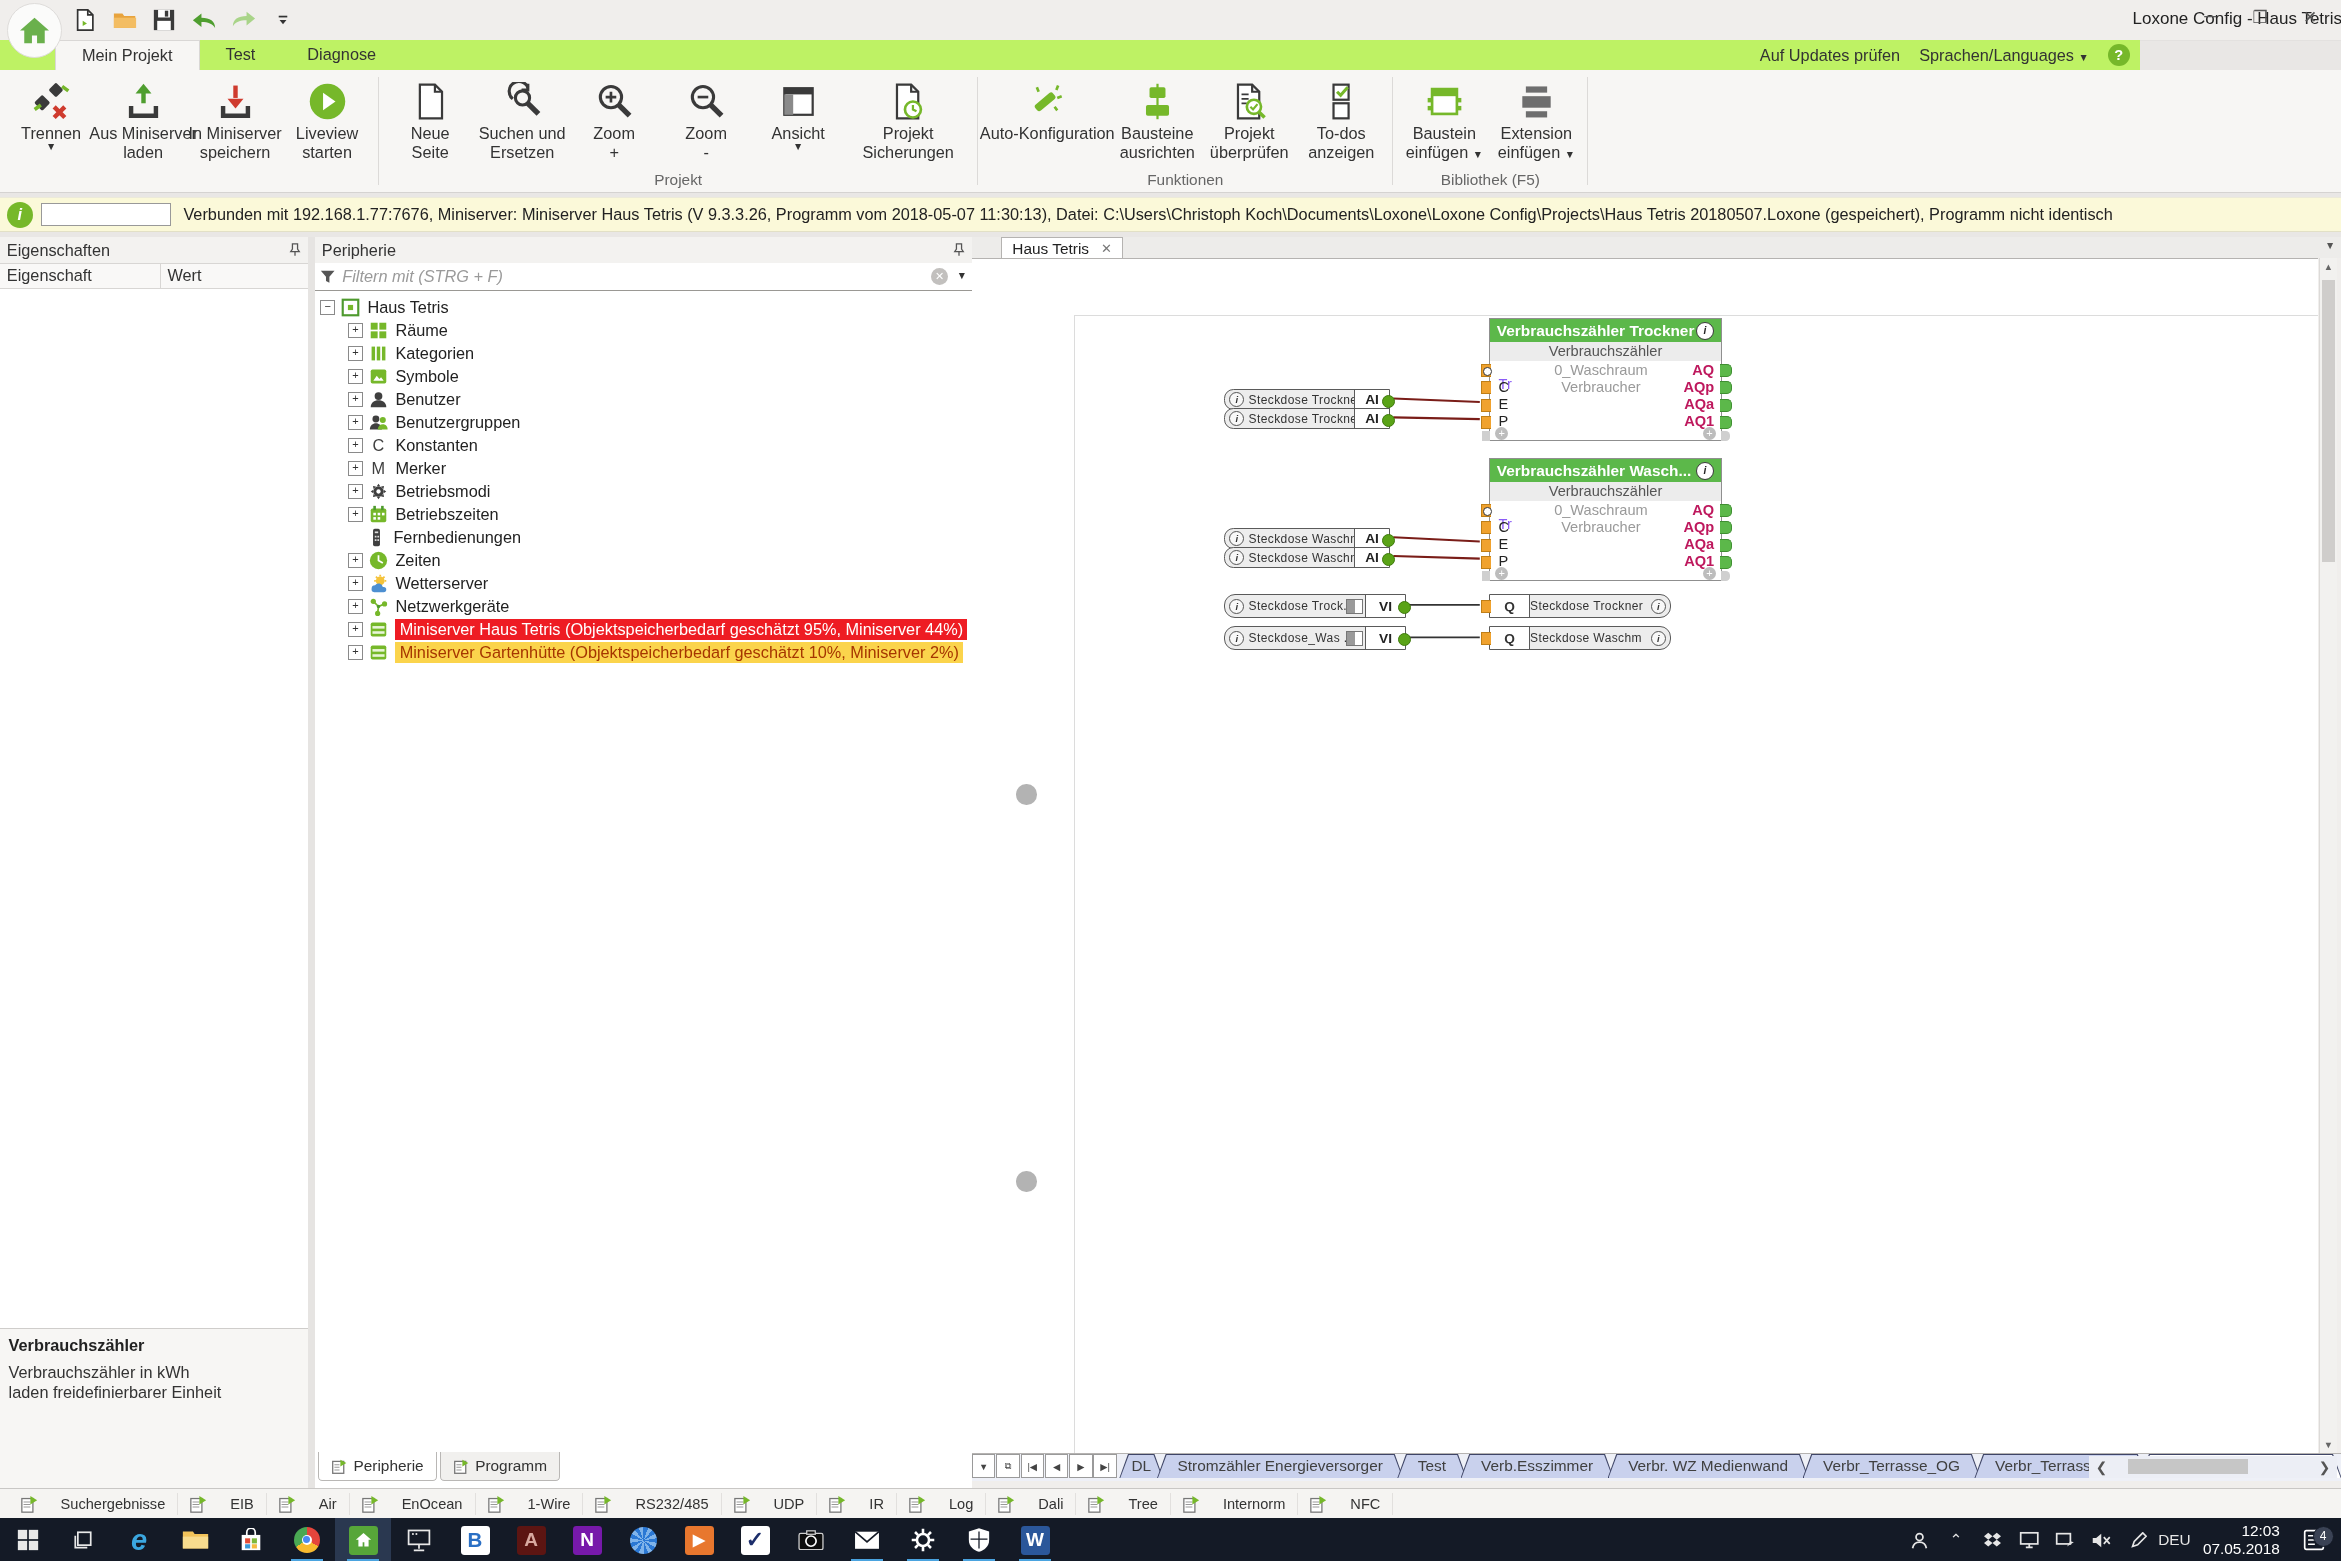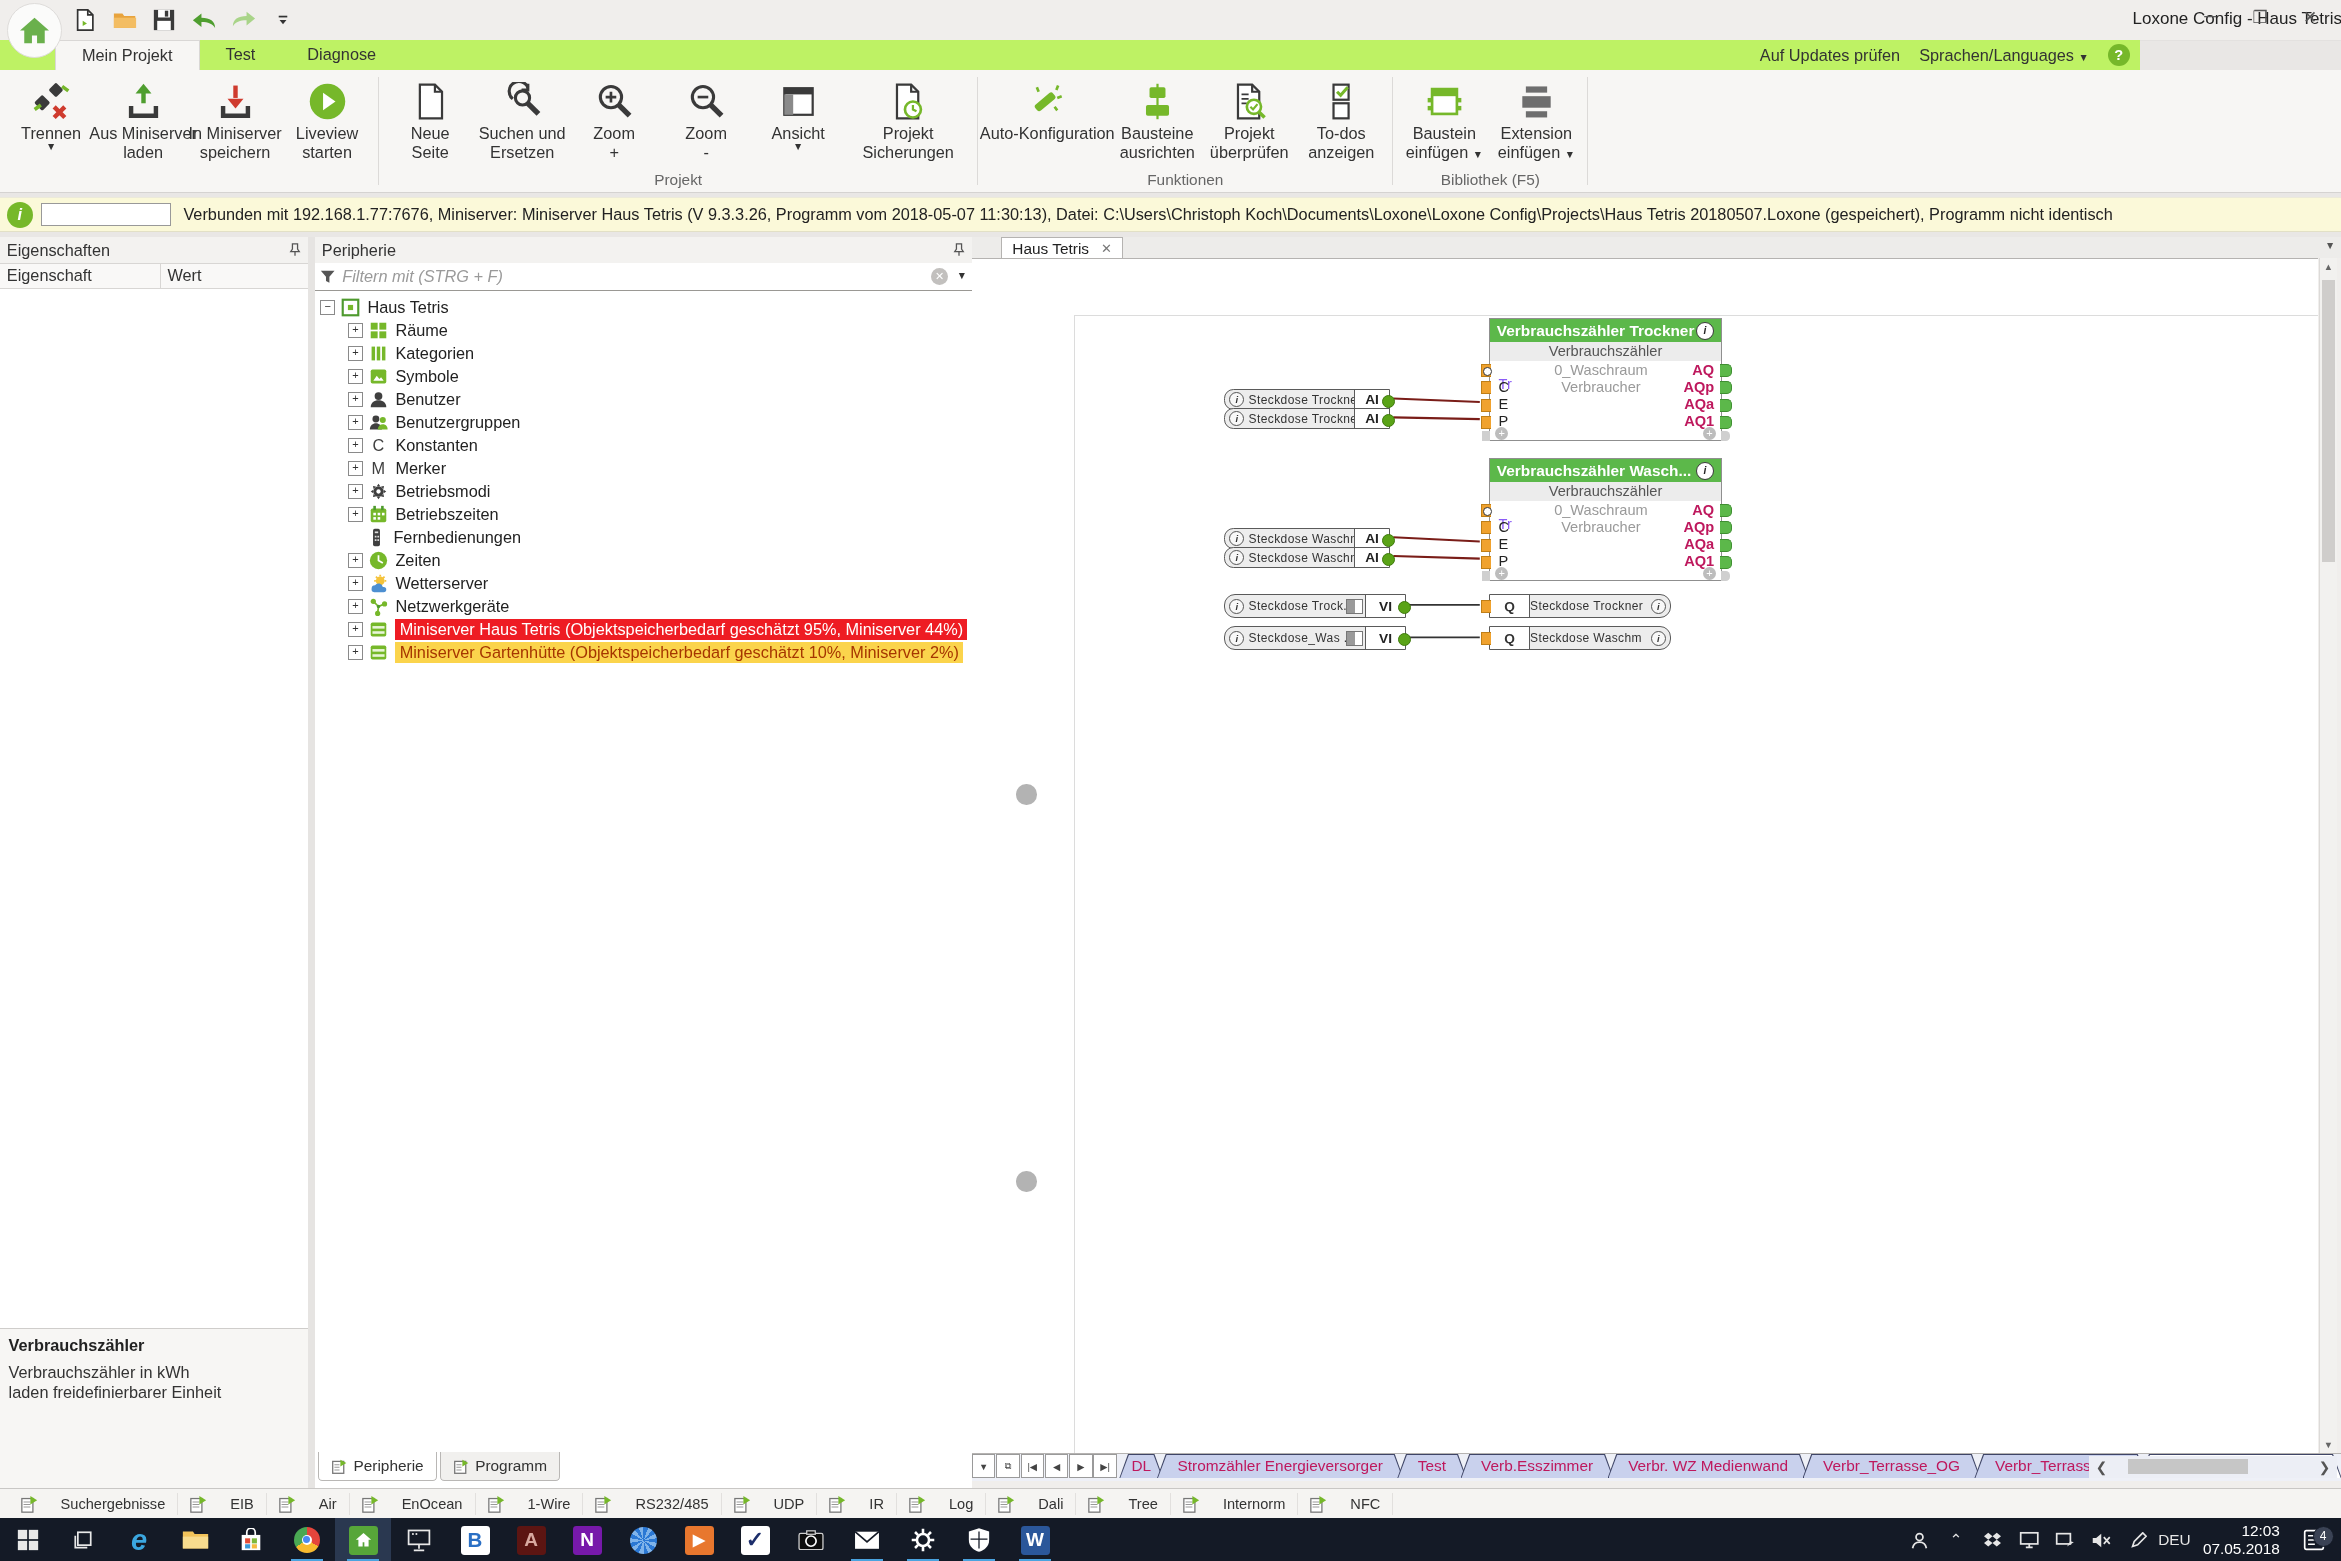--- a/index.html
+++ b/index.html
@@ -101,21 +101,21 @@
   .pill-toggle{width:15.4px;height:13px;border:0.9px solid #777;background:linear-gradient(90deg,#9a9a9a 50%,#fff 50%);margin-right:1.7px;flex:none;}
   .qpill{position:absolute;height:22px;background:#ededed;border:0.9px solid #5a5a5a;border-radius:0 11px 11px 0;display:flex;align-items:center;}
   .q-type{width:39px;align-self:stretch;background:#fff;border-right:0.9px solid #5a5a5a;font-size:13.7px;font-weight:bold;display:flex;align-items:center;justify-content:center;flex:none;}
   .q-tab{position:absolute;left:-9.4px;top:5.1px;width:9.4px;height:11px;background:#f0a22e;border:0.9px solid #c07f17;border-right:none;}
   
   .sheetstrip{position:absolute;left:0;top:1216px;width:1370px;height:27px;background:#eef0f7;border-top:0.9px solid #b5b3b1;display:flex;align-items:flex-start;}
   .navbtn{width:21.4px;height:22px;background:#fff;border:0.9px solid #9a9a9a;margin-right:0.9px;font-size:9.4px;color:#444;display:flex;align-items:center;justify-content:center;flex:none;}
   .stab{position:relative;height:24px;margin-right:-6px;flex:none;}
   .stab .shape{position:absolute;inset:0;clip-path:polygon(8.6px 0,calc(100% - 8.6px) 0,100% 100%,0 100%);background:#3f4566;}
   .stab .shape2{position:absolute;inset:0.9px 0.9px 0 0.9px;clip-path:polygon(8.6px 0,calc(100% - 8.6px) 0,100% 100%,0 100%);background:#c9d1ed;}
-  .stab .stext{position:relative;padding:0 20.5px;line-height:24px;font-size:15.4px;color:#be185d;white-space:nowrap;}
+  .stab .stext{position:relative;padding:0 20.5px;line-height:24px;font-size:15.4px;color:#404040;white-space:nowrap;}
   .stab.active .shape2{background:#fff;}
   .stab.active .stext{font-weight:bold;color:#000;}
   .cursorline{display:inline-block;width:0.9px;height:13.7px;background:#000;vertical-align:-1.7px;margin-left:1.7px;}
   .hscroll{position:absolute;right:5.1px;top:1.7px;width:248px;height:22px;display:flex;align-items:center;background:#eceef5;}
   .hthumb{width:120px;height:15.4px;background:#c6c6c6;margin-left:13.7px;}
   .harrow{font-size:13.7px;color:#555;padding:0 6.8px;}
   
   .statusbar{position:absolute;left:0;top:1488px;width:2342px;height:30px;background:#f5f4f2;border-top:0.9px solid #c9c7c5;display:flex;align-items:center;padding-left:8.6px;gap:0;}
   .sitem{display:flex;align-items:center;gap:23px;font-size:14.6px;color:#333;padding:0 12px;height:22px;border-right:0.9px solid #e2e0de;}
   

